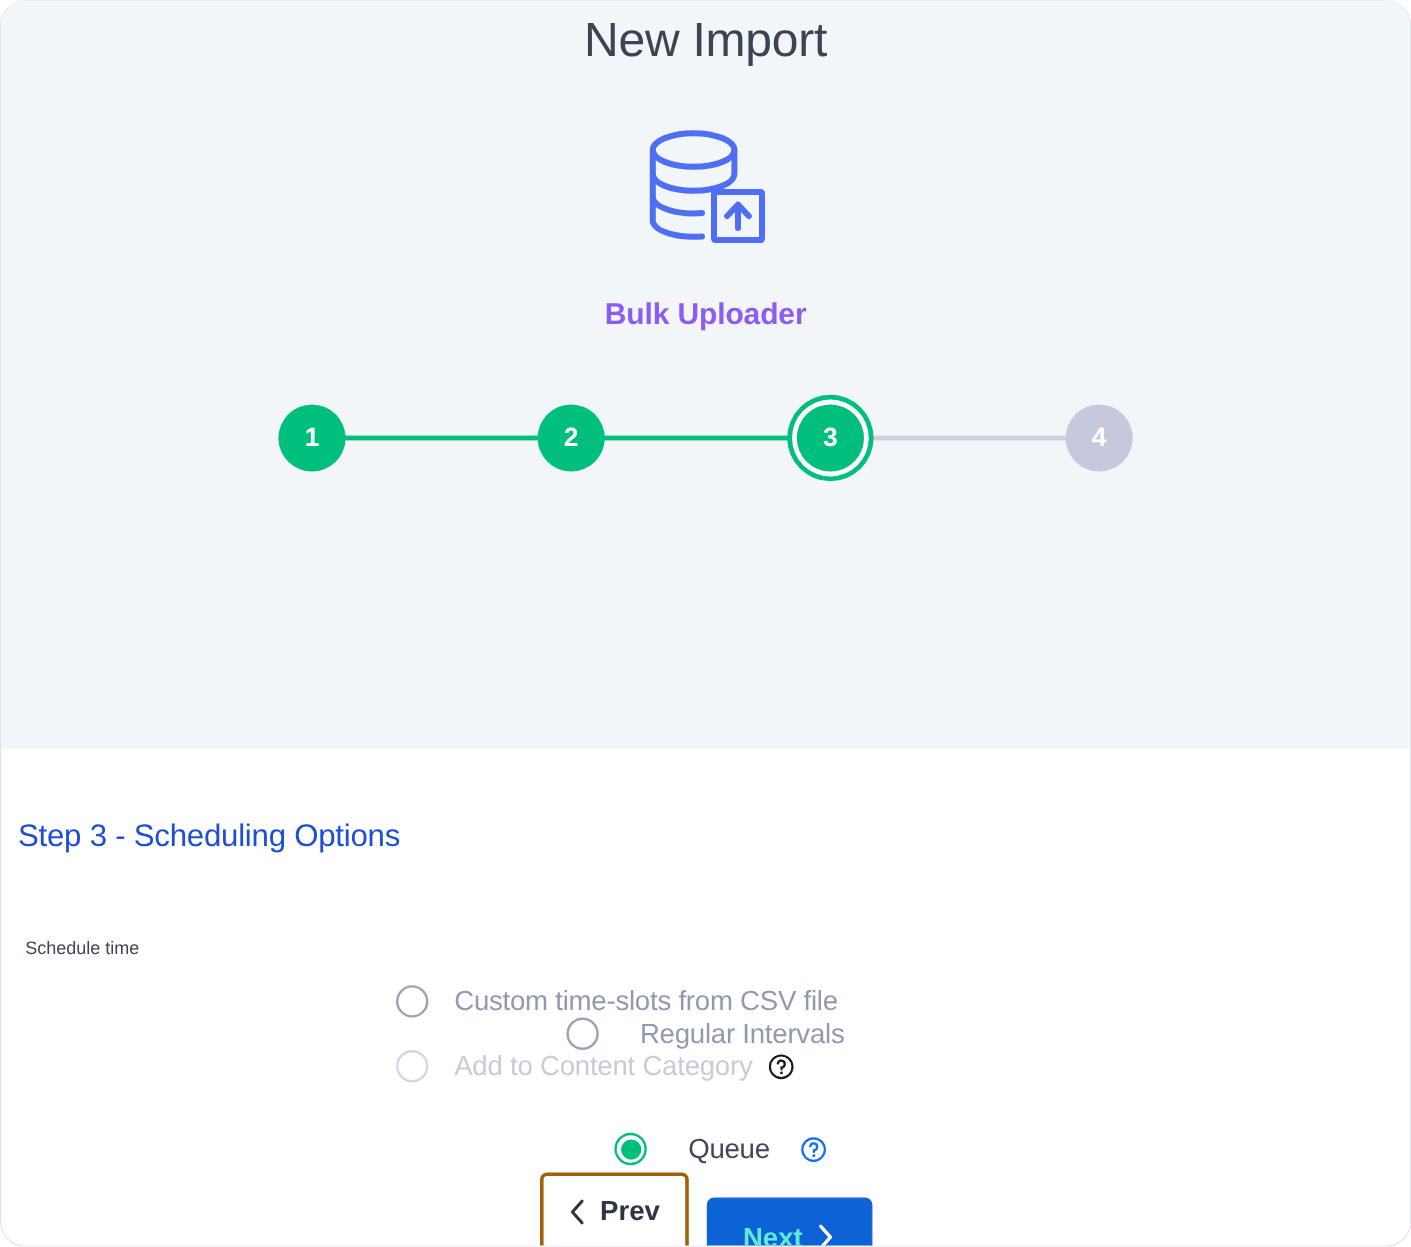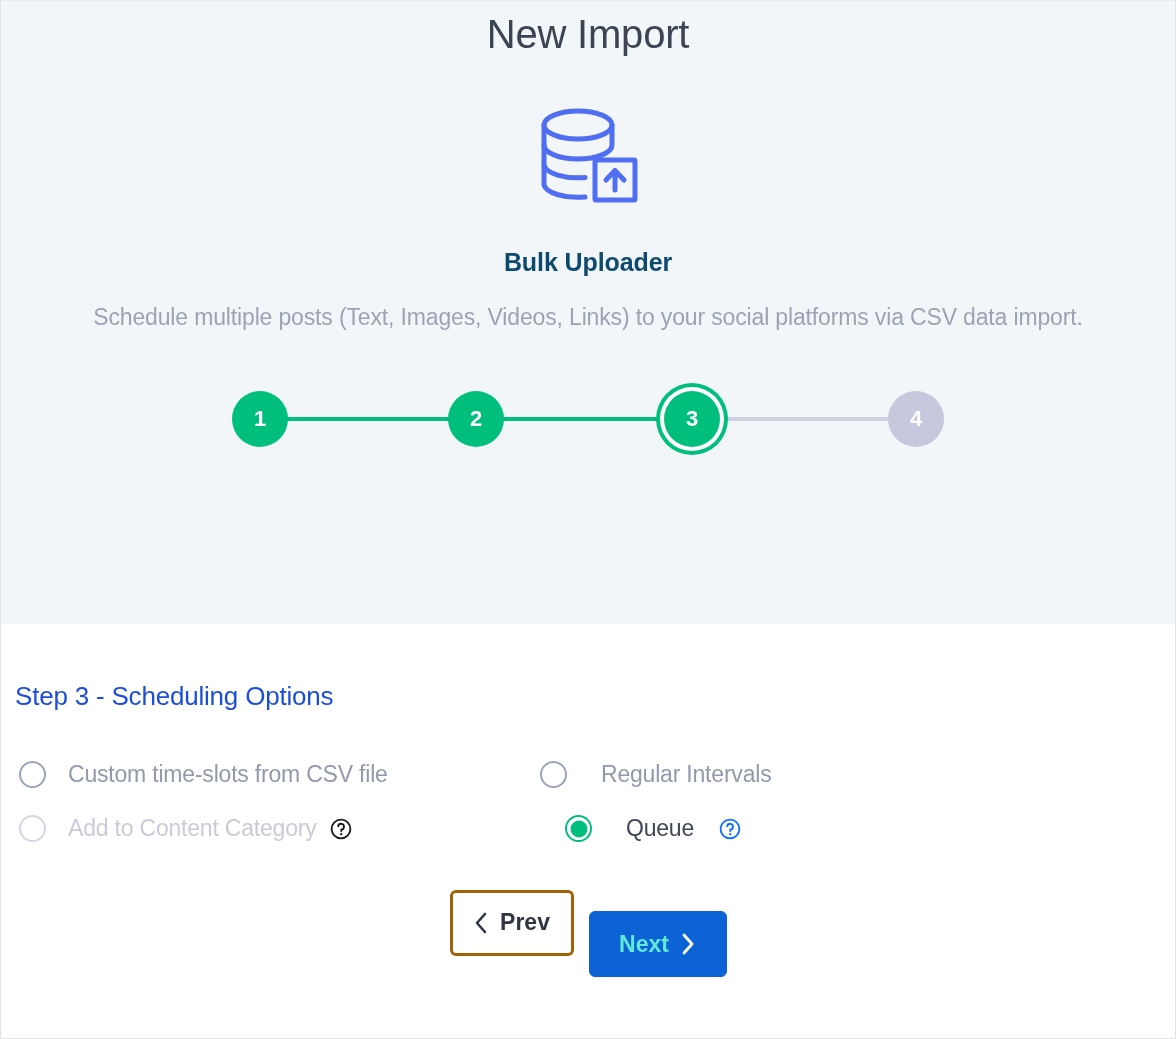--- a/index.html
+++ b/index.html
@@ -20,20 +20,21 @@
     position: relative;
     width: 1176px;
     height: 1039px;
     box-sizing: border-box;
     border-left: 1px solid #dfe3ea;
     border-right: 1px solid #dfe3ea;
     border-bottom: 1px solid #dfe3ea;
     border-top: 1px solid #e8ebf0;
     background: #ffffff;
     overflow: hidden;
+    border-radius: 21px;
   }
 
   
   .hero {
     background: #f3f6f9;
     padding-top: 4px;
     height: 623px;
     box-sizing: border-box;
     position: relative;
   }
@@ -60,21 +61,21 @@
     display: block;
   }
 
   
   .hero-heading {
     margin: 0;
     padding-top: 38px;
     text-align: center;
     font-size: 25px;
     font-weight: 700;
-    color: #0c4a6e;
+    color: #8b5cf6;
     letter-spacing: -0.1px;
   }
   .hero-sub {
     margin: 0;
     padding-top: 27px;
     text-align: center;
     font-size: 23px;
     font-weight: 400;
     color: #9ba3b4;
     letter-spacing: -0.15px;
@@ -140,22 +141,23 @@
     color: #3e4756;
     font-weight: 400;
   }
 
   
   .radio-grid {
     padding-top: 22px;
   }
   .radio-row {
     display: flex;
-    align-items: flex-end;
+    align-items: center;
     height: 54px;
+    flex-direction: column;
   }
   .radio-opt {
     display: flex;
     align-items: center;
     box-sizing: border-box;
   }
   .radio-opt.col-a { width: 525px; padding-left: 4px; }
   .radio-opt.col-b { padding-left: 0px; gap: 12px; }
 
   .radio {
@@ -258,21 +260,20 @@
           <path d="M11 45 L11 65 A34 14 0 0 0 52 77.5"></path>
           <path d="M11 65 L11 85 A34 14 0 0 0 52 97"></path>
           <rect x="62" y="60" width="40" height="40" rx="1"></rect>
           <path d="M82 90 L82 71"></path>
           <path d="M73 80 L82 70.5 L91 80"></path>
         </g>
       </svg>
     </div>
 
     <h2 class="hero-heading">Bulk Uploader</h2>
-    <p class="hero-sub">Schedule multiple posts (Text, Images, Videos, Links) to your social platforms via CSV data import.</p>
 
     <div class="stepper">
       <div class="step done">
         <span>1</span>
       </div>
       <div class="connector filled"></div>
       <div class="step done">
         <span>2</span>
       </div>
       <div class="connector filled"></div>
@@ -283,20 +284,21 @@
       <div class="step upcoming">
         <span>4</span>
       </div>
     </div>
   </div>
 
   <div class="body">
 
     <h3 class="step-title">Step 3 - Scheduling Options</h3>
 
+    <div class="field-label">Schedule time</div>
 
     <div class="radio-grid">
 
       <div class="radio-row">
 
         <label class="radio-opt col-a">
           <span class="radio"></span>
           <span class="radio-text">Custom time-slots from CSV file</span>
         </label>
 

